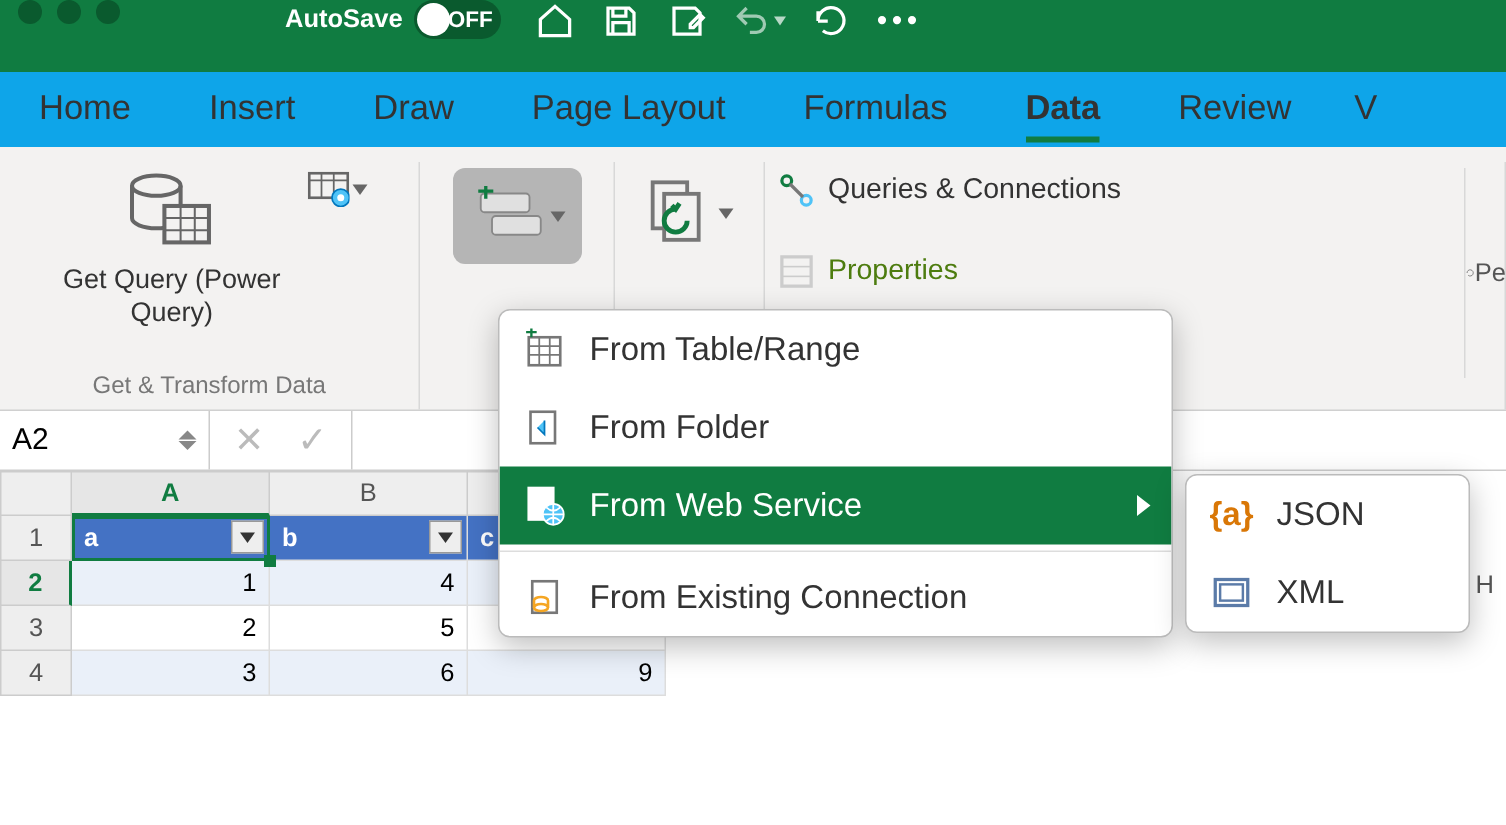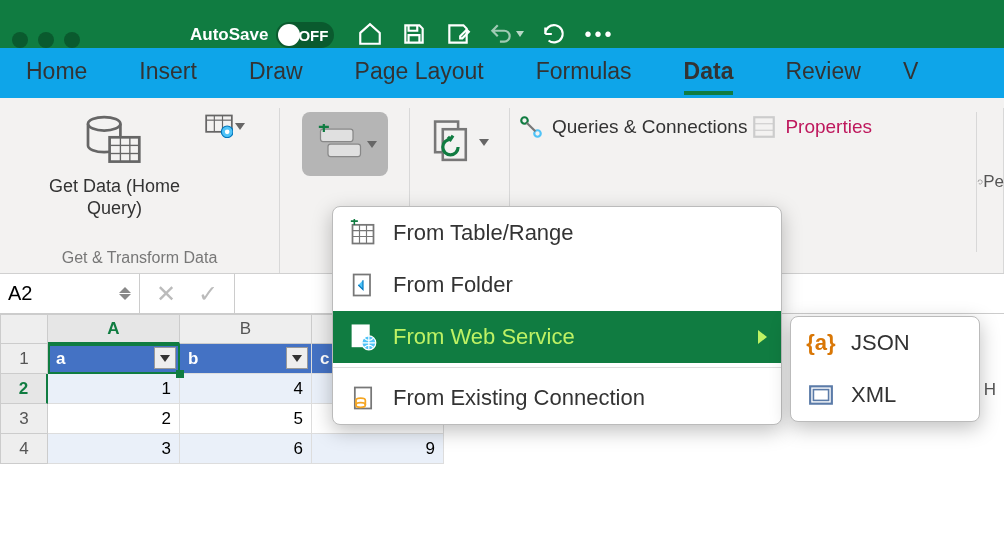--- a/index.html
+++ b/index.html
@@ -1,19 +1,19 @@
 <!DOCTYPE html>
 <html><head>
 <meta charset="utf-8">
 <style>
   * { box-sizing: border-box; margin: 0; padding: 0; font-family: -apple-system, BlinkMacSystemFont, "Segoe UI", sans-serif; }
   body { width: 1004px; height: 550px; background: #fff; overflow: hidden; position: relative; }
   
   
-  .titlebar { background: #107c41; height: 48px; display: flex; align-items: flex-end; padding: 0 12px; gap: 10px; }
+  .titlebar { background: #107c41; height: 48px; display: flex; align-items: flex-start; padding: 0 12px; gap: 10px; }
   .traffic { display: flex; gap: 10px; margin-right: 100px; }
   .traffic-dot { width: 16px; height: 16px; border-radius: 50%; background: #0a5a2e; }
   .autosave { color: #fff; font-weight: 700; font-size: 17px; display: flex; align-items: center; gap: 8px; }
   .toggle { width: 58px; height: 26px; background: #0a5a2e; border-radius: 14px; position: relative; display: flex; align-items: center; }
   .toggle-knob { width: 22px; height: 22px; background: #fff; border-radius: 50%; position: absolute; left: 2px; }
   .toggle-text { color: #fff; font-size: 15px; font-weight: 700; position: absolute; right: 6px; }
   .tb-icons { display: flex; gap: 16px; align-items: center; margin-left: 12px; }
   .tb-icon { width: 28px; height: 28px; display: flex; align-items: center; justify-content: center; }
   .tb-icon svg { stroke: #fff; fill: none; stroke-width: 2; }
   .undo-group { display: flex; align-items: center; gap: 2px; }
@@ -37,22 +37,22 @@
   .group-title { font-size: 16px; color:#777; margin-top:auto; padding:6px 0; }
   .camera-btn { width:40px; height:32px; display:flex; align-items:center; justify-content:center; margin-top:2px; }
   .camera-btn .chev { margin-left:2px; }
   .chev { width:0; height:0; border-left:5px solid transparent; border-right:5px solid transparent; border-top:7px solid #666; display:inline-block; }
 
   .getdata-active { width: 86px; height: 64px; background:#b5b5b5; border-radius:8px; display:flex; align-items:center; justify-content:center; gap:4px; margin:4px 0 0 0; }
   
   .refresh-btn { width:64px; height:56px; margin:6px 10px 0 10px; display:flex; align-items:center; justify-content:center; gap:3px; }
 
   .qc-btn { display:flex; align-items:center; gap:8px; font-size:19px; color:#333; padding:4px 0; }
-  .qc-btn.dim { color:#be185d; }
-  .qc-stack { display:flex; flex-direction:row; gap:4px; margin-top:2px; }
+  .qc-btn.dim { color:#4d7c0f; }
+  .qc-stack { display:flex; flex-direction:column; gap:20px; margin-top:2px; }
 
   .edge-btn { position:absolute; right:0; top:14px; width:28px; height: 140px; border-left:1px solid #d8d8d8; display:flex; align-items:center; justify-content:space-around; padding:12px 0; font-size:17px; color:#555; }
 
   
   .formula-bar { height: 40px; display:flex; align-items:center; border-bottom:1px solid #ccc; }
   .name-box { width: 140px; height: 100%; display:flex; align-items:center; justify-content:space-between; padding:0 8px; border-right:1px solid #ccc; font-size: 20px; }
   .nb-steppers { display:flex; flex-direction:column; gap:1px; }
   .nb-step { width:0; height:0; border-left:6px solid transparent; border-right:6px solid transparent; }
   .nb-up { border-bottom:6px solid #888; }
   .nb-down { border-top:6px solid #888; }
@@ -74,21 +74,21 @@
   .data-cell { background:#eaf0f9; justify-content:flex-end; }
   .data-cell.alt { background:#fff; }
   .sel-over { position:absolute; border:2px solid #107c41; pointer-events:none; }
   .sel-handle { position:absolute; width:8px; height:8px; background:#107c41; }
 
   
   .menu { position:absolute; background:#fff; border:1px solid #bbb; border-radius:8px; box-shadow: 0 6px 20px rgba(0,0,0,0.25); overflow:hidden; }
   .menu-item { display:flex; align-items:center; gap:14px; padding:10px 22px 10px 14px; font-size:22px; color:#333; position:relative; }
   .menu-item .mi-icon { width:32px; height:32px; display:flex; align-items:center; justify-content:center; }
   .menu-sep { height:1px; background:#ddd; margin:4px 0; }
-  .menu-item.highlight { background:#107c41; color:#bef264;text-align:right; }
+  .menu-item.highlight { background:#107c41; color:#ffffff;text-align:right; }
   .menu-item .submenu-arrow { position:absolute; right:14px; width:0; height:0; border-top:7px solid transparent; border-bottom:7px solid transparent; border-left:9px solid currentColor; }
 
   .H-label { position:absolute; font-size:17px; color:#555; }
 </style>
 </head>
 <body>
 
 <div class="titlebar">
   <div class="traffic">
     <div class="traffic-dot"></div>
@@ -153,21 +153,21 @@
           <svg viewBox="0 0 48 40" width="70" height="54">
               <ellipse cx="16" cy="8" rx="12" ry="5" fill="none" stroke="#666" stroke-width="2"></ellipse>
               <path d="M4 8 V24 A12 5 0 0 0 28 24 V8" fill="none" stroke="#666" stroke-width="2"></path>
               <rect x="20" y="18" width="22" height="18" fill="#f3f2f1" stroke="#666" stroke-width="2"></rect>
               <line x1="20" y1="24" x2="42" y2="24" stroke="#666"></line>
               <line x1="20" y1="30" x2="42" y2="30" stroke="#666"></line>
               <line x1="28" y1="18" x2="28" y2="36" stroke="#666"></line>
               <line x1="35" y1="18" x2="35" y2="36" stroke="#666"></line>
             </svg>
         </div>
-        <div class="big-lbl">Get Data (Home Query)</div>
+        <div class="big-lbl">Get Query (Power Query)</div>
       </div>
       <div class="camera-btn">
         <svg viewBox="0 0 24 20" width="28" height="24">
             <rect x="1" y="1" width="22" height="14" fill="none" stroke="#666" stroke-width="1.5"></rect>
             <line x1="1" y1="5" x2="23" y2="5" stroke="#666"></line>
             <line x1="8" y1="1" x2="8" y2="15" stroke="#666"></line>
             <line x1="15" y1="1" x2="15" y2="15" stroke="#666"></line>
             <circle cx="19" cy="15" r="5" fill="#4fc3f7" stroke="#0277bd"></circle>
             <circle cx="19" cy="15" r="2" fill="#fff"></circle>
           </svg>

